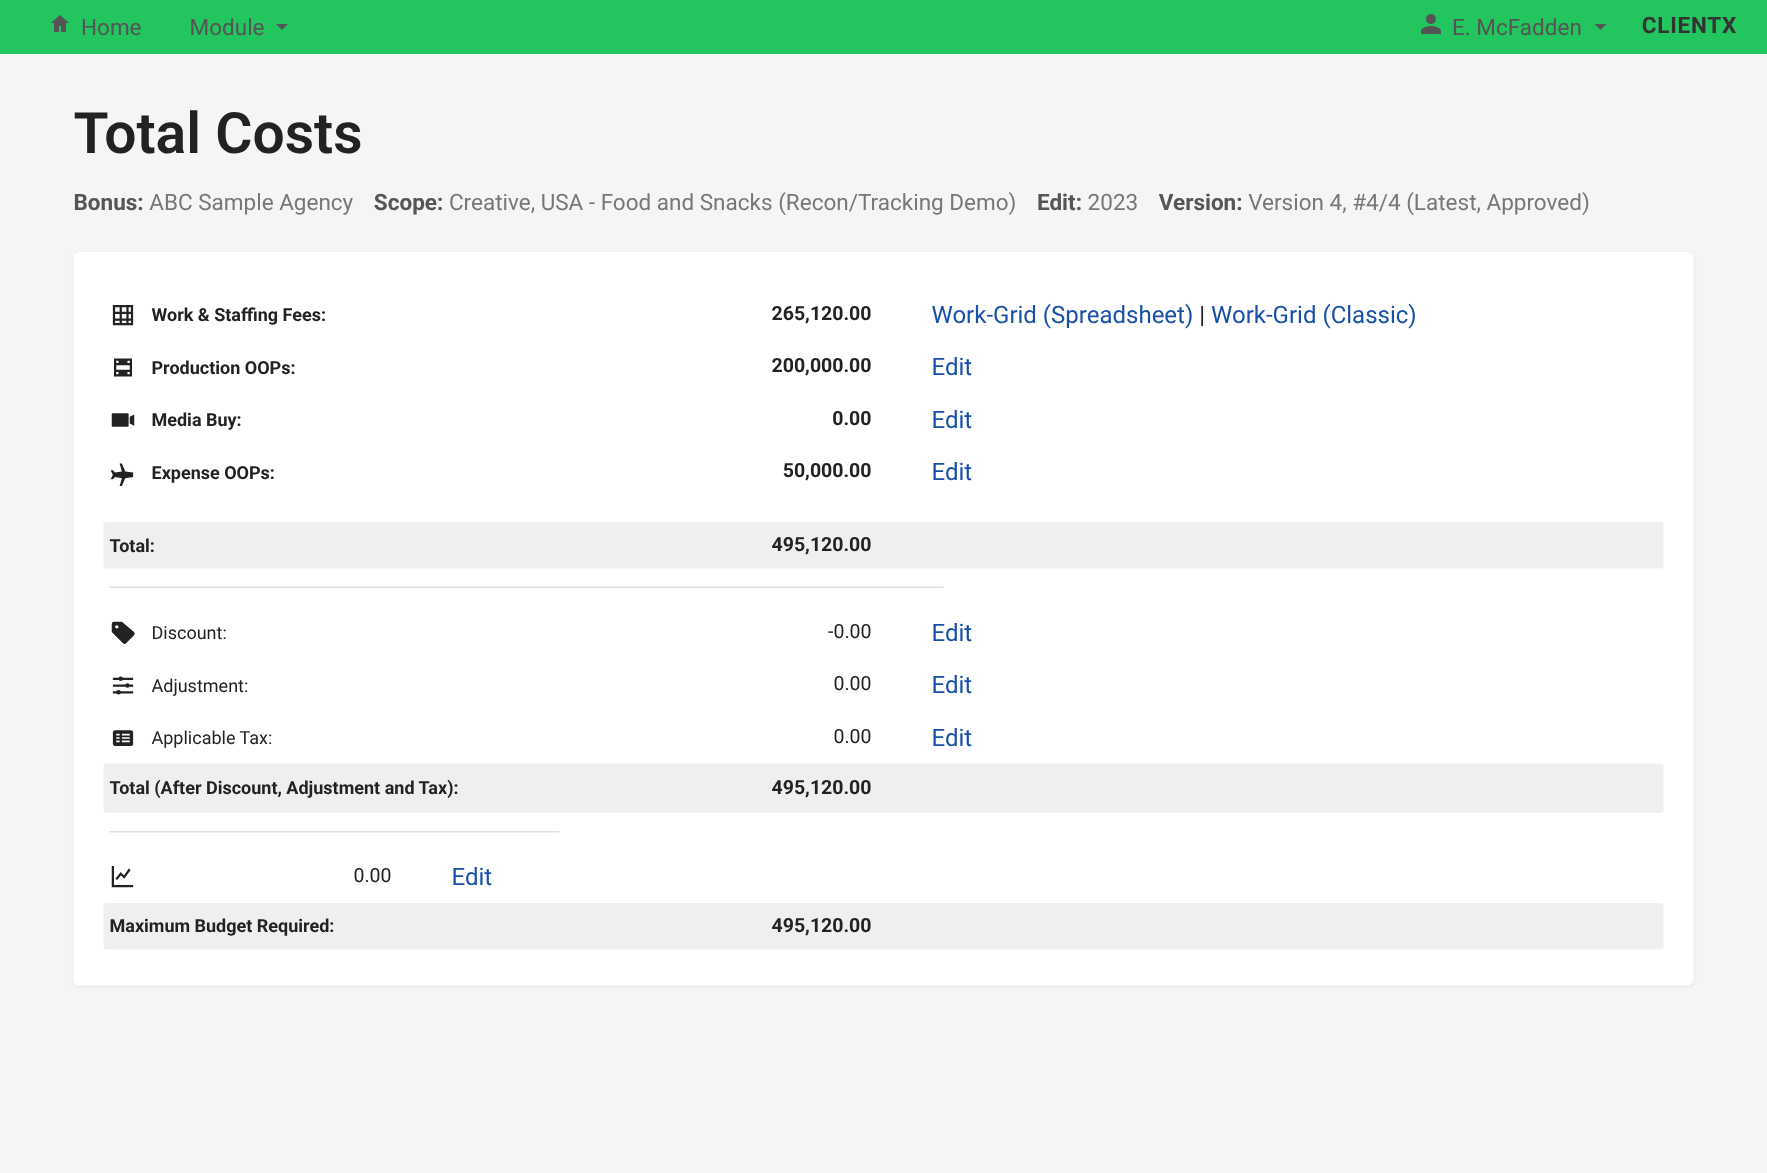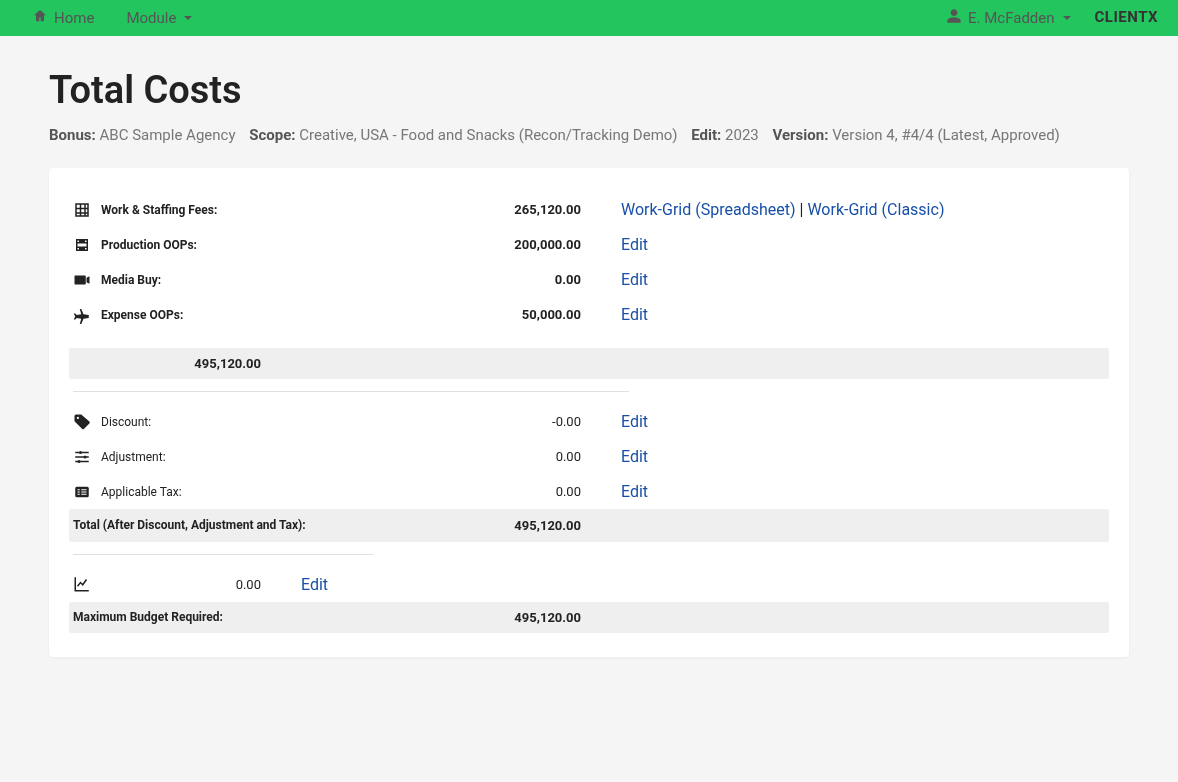--- a/index.html
+++ b/index.html
@@ -279,20 +279,21 @@
       <div class="cost-value">50,000.00</div>
       <div class="cost-actions">
         <a>Edit</a>
       </div>
     </div>
 
     <div class="spacer"></div>
 
     <div class="cost-row total-row">
       <div class="cost-icon"></div>
+      <div class="cost-label" style="margin-left:-28px;flex:0 0 348px;">Total:</div>
       <div class="cost-value">495,120.00</div>
       <div class="cost-actions"></div>
     </div>
 
     <hr class="divider">
 
     <div class="cost-row">
       <div class="cost-icon">
         <svg viewBox="0 0 24 24">
             <path d="M11 2H4a2 2 0 00-2 2v7l10 10a2 2 0 002.8 0l7-7a2 2 0 000-2.8L11 2zM6.5 8a1.5 1.5 0 110-3 1.5 1.5 0 010 3z"></path>

